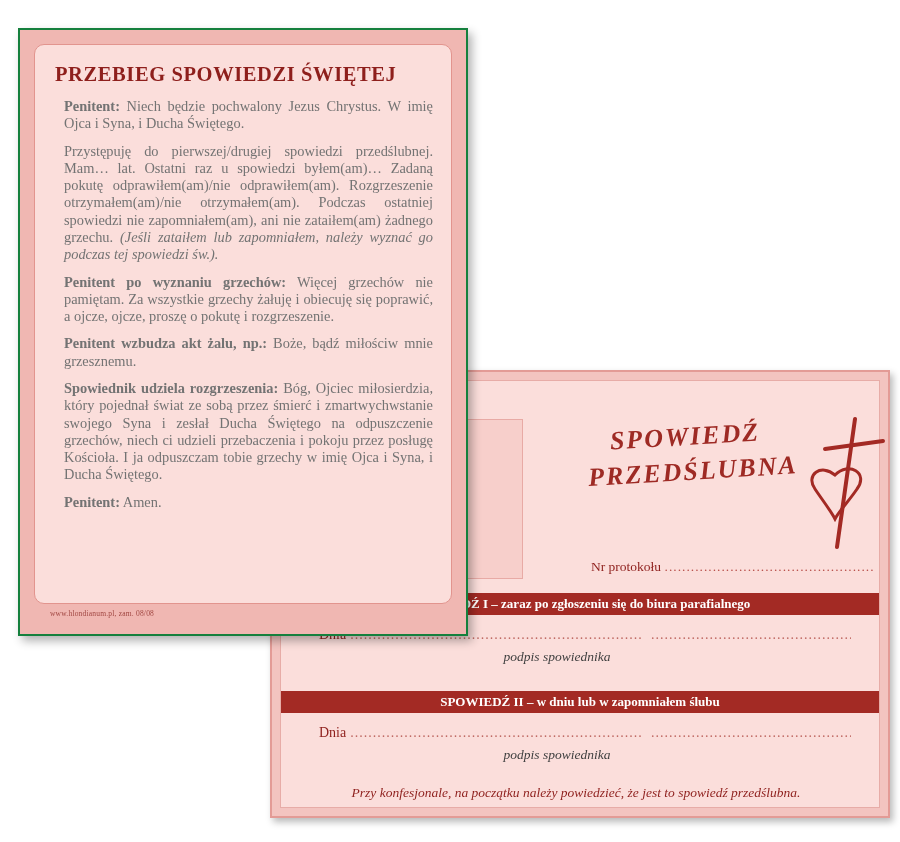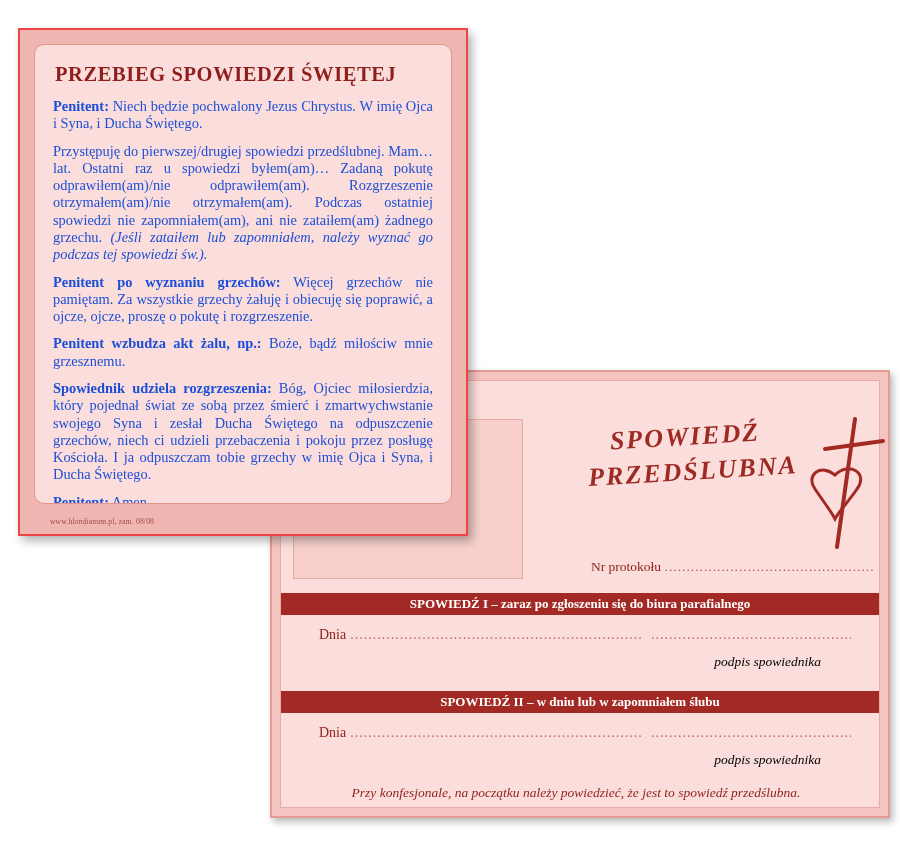--- a/index.html
+++ b/index.html
@@ -138,48 +138,48 @@
   }
   .row-dnia .dots2 {
     width: 200px;
     color: #c06b65;
     overflow: hidden;
     white-space: nowrap;
     letter-spacing: 1px;
     margin-left: 10px;
   }
   .sig {
-    text-align: right;
+    text-align: center;
     padding-right: 46px;
     font-style: italic;
     font-size: 13.5px;
-    margin-top: 11px;
-    color: #000000;
+    margin-top: 6px;
+    color: #404040;
   }
 
   .footnote {
     position: absolute;
     left: 4px;
     right: 12px;
     top: 404px;
     text-align: center;
     font-style: italic;
     font-size: 13.5px;
     color: #8e1f1c;
   }
 
   
   .card-front {
     position: absolute;
     left: 18px;
     top: 28px;
     width: 450px;
-    height: 508px;
+    height: 608px;
     background: #f0b7b2;
-    border: 2px solid #ef4444;
+    border: 2px solid #15803d;
     box-sizing: border-box;
     box-shadow: 4px 5px 9px rgba(0,0,0,0.3);
   }
   .front-inner {
     position: absolute;
     left: 14px;
     top: 14px;
     right: 14px;
     bottom: 30px;
     background: #fbdedb;
@@ -193,31 +193,31 @@
   .front-title {
     font-size: 20.5px;
     font-weight: bold;
     letter-spacing: 0.6px;
     margin: 2px 0 12px 2px;
     color: #8e1f1c;
   }
   .p {
     font-size: 14.4px;
     line-height: 1.2;
-    margin: 0 0 10px 0;
+    margin: 0 0 10px 11px;
     text-align: left;
-    color: #1d4ed8;
+    color: #737373;
   }
   .p b { font-weight: bold; }
   .p i { font-style: italic; }
   .p.just { text-align: justify; }
   .imprint {
     position: absolute;
     left: 30px;
-    bottom: 8px;
+    bottom: 16px;
     font-size: 7.5px;
     color: #a14742;
     letter-spacing: 0.2px;
     text-align: right;
   }
 </style>
 </head>
 <body>
 
 <div class="card-back">

